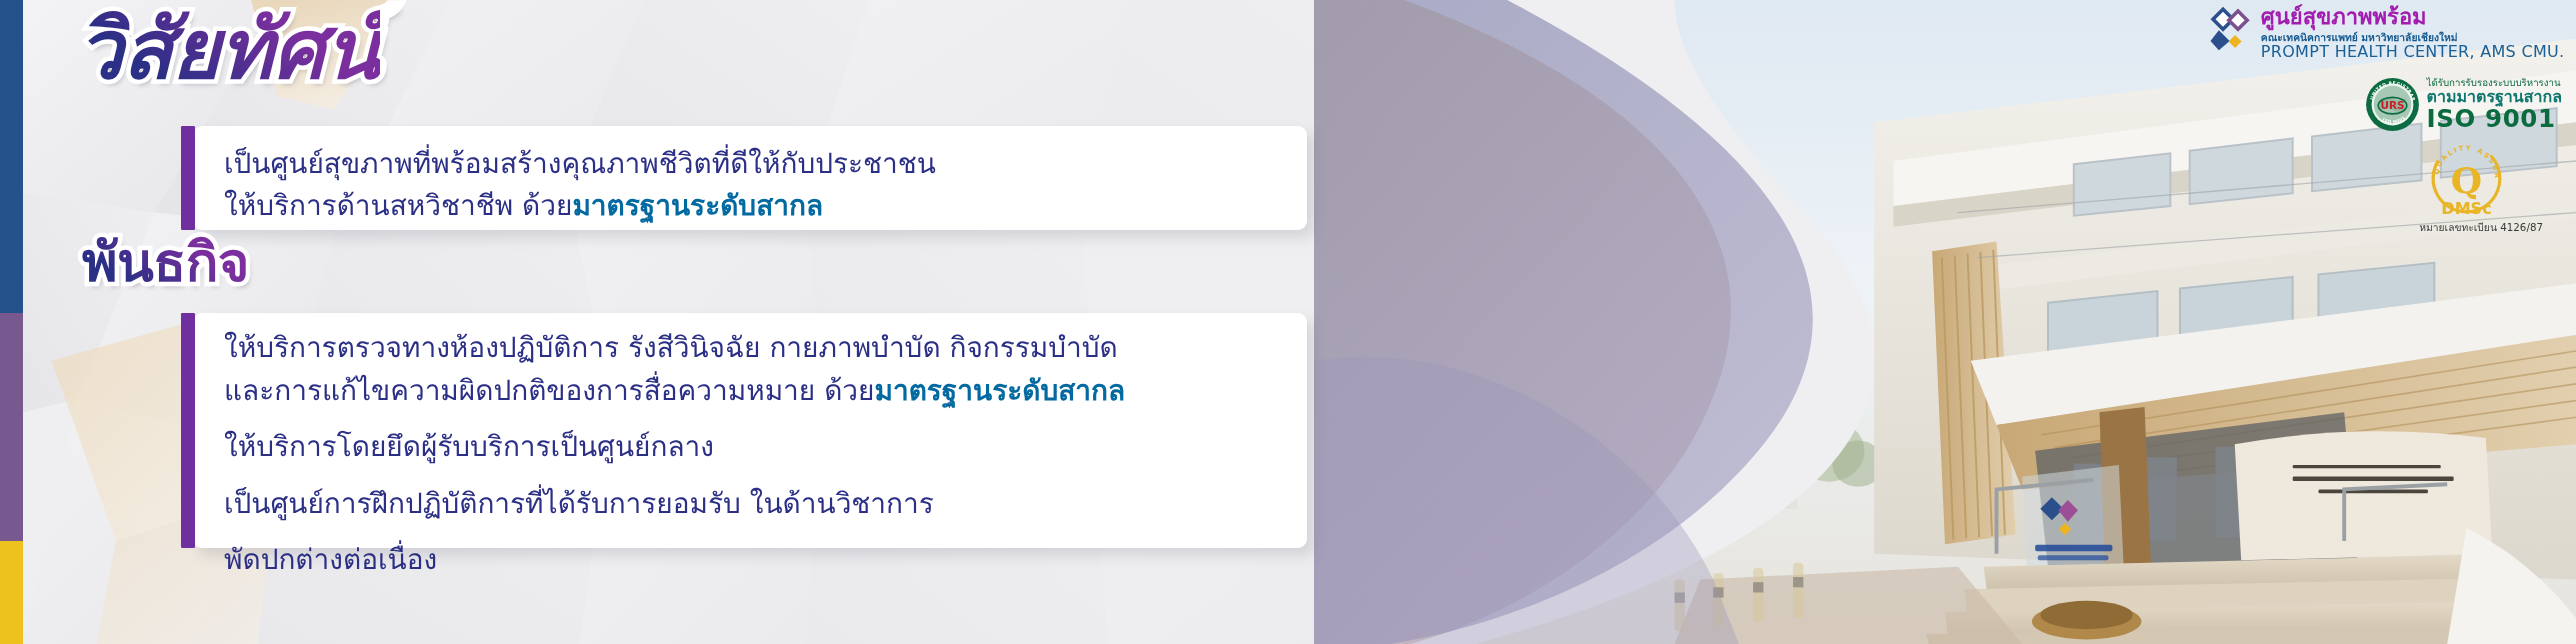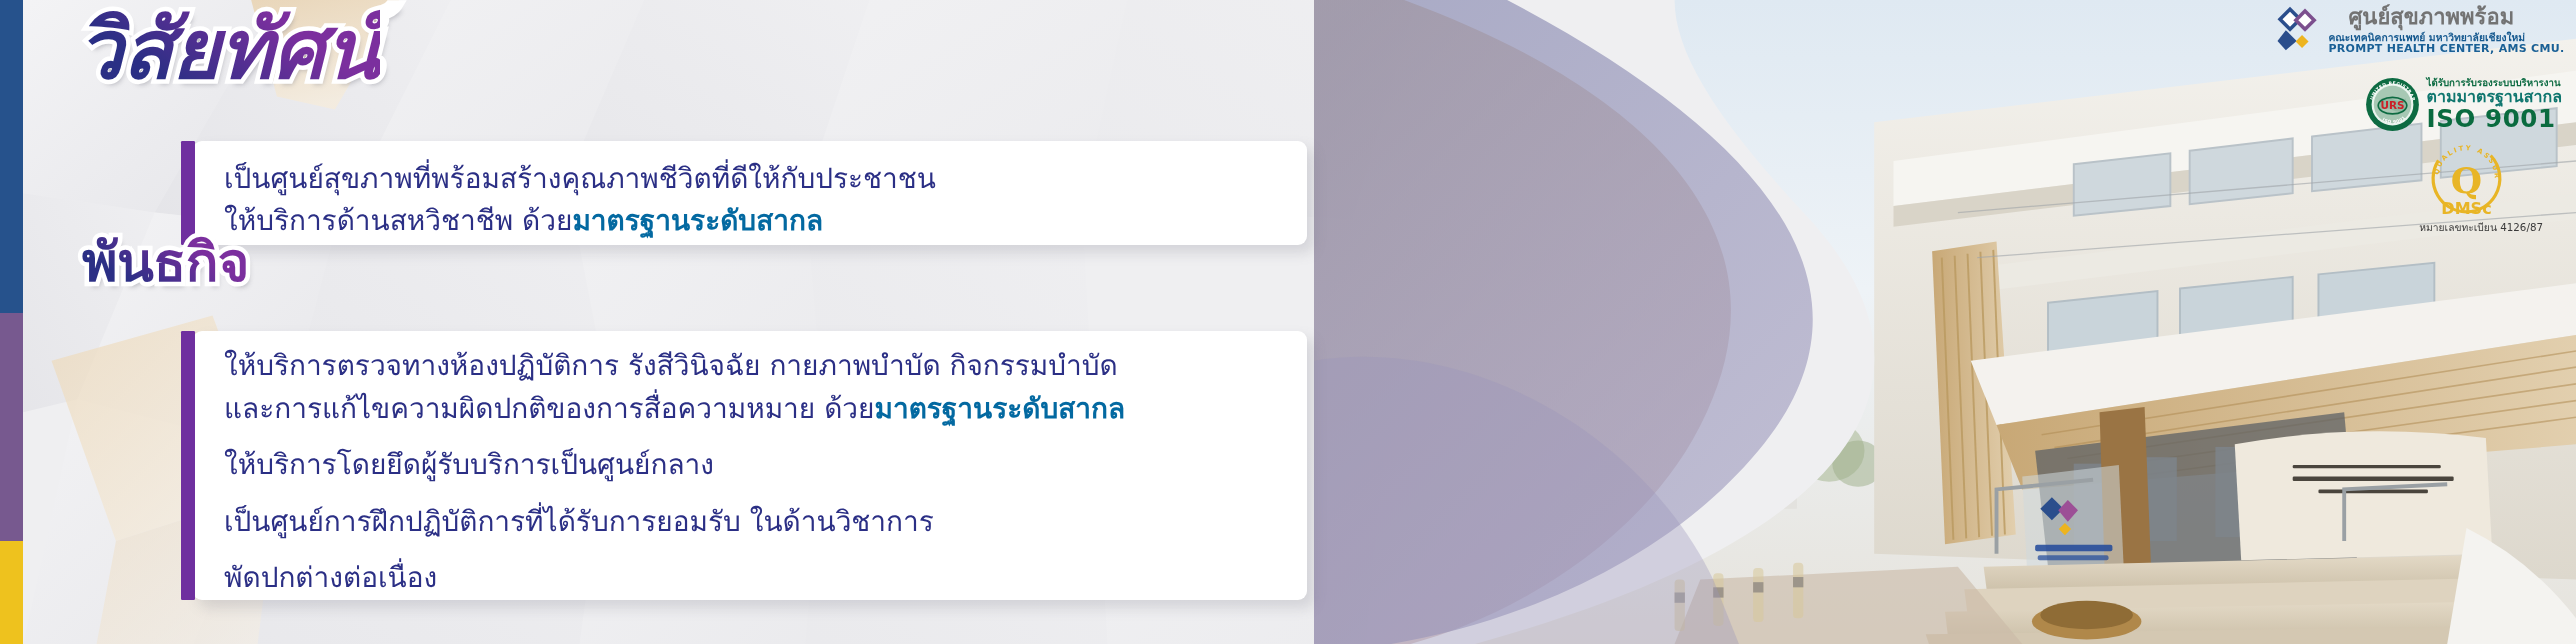--- a/index.html
+++ b/index.html
@@ -46,43 +46,43 @@
   .card { position:absolute; z-index:7; background:#ffffff;
           border-radius:9px;
           box-shadow: 6.4px 7.7px 13px rgba(110,110,125,.20); }
   .card .accent { position:absolute; left:-11.6px; top:0; width:14px; height:100%;
                   background:#6f2f9f; border-radius:1.3px; z-index:2; }
   .card .lines { padding:16.7px 26px 16.7px 31px; }
   .ln { color:#2b2f85; font-size:28px; line-height:1.52; white-space:nowrap;
         font-family:"DejaVu Sans","Liberation Sans",sans-serif; }
   .ln b { font-weight:bold; color:#0369a1; }
 
-  #vision-card  { left:193px; top:126px;  width:1114px; height:104px;margin-top:15px; }
-  #mission-card { left:193px; top:331px;  width:1114px; height:269px; }
+  #vision-card  { left:193px; top:126px;  width:1114px; height:104px; }
+  #mission-card { left:193px; top:313px;  width:1114px; height:235px; }
   #mission-card .lines { padding:14px 26px 14px 31px; }
   .ln-gap { margin-top:14px; }
 
   
   #logo-block { position:absolute; right:11.6px; top:6.4px; z-index:9;
                 display:flex; align-items:flex-start; gap:9px; }
   #logo-mark { width:43px; height:45px; flex:0 0 auto; }
   #logo-text { display:flex; flex-direction:column; }
   #logo-title { font-size:22px; font-weight:bold; color:#1c4c86; line-height:1.04;
                 letter-spacing:0px; }
   #logo-sub-th { font-size:10.3px; font-weight:bold; color:#16598f; line-height:1.18;
                  margin-top:2px; }
-  #logo-sub-en { font-size:11px; font-weight:bold; color:#1a6096; line-height:1.1;
+  #logo-sub-en { font-size:16px; font-weight:normal; color:#1a6096; line-height:1.1;
                  letter-spacing:0.3px; }
 
   
   #iso-row { position:absolute; right:14px; top:77px; z-index:9;
              display:flex; align-items:center; gap:6.4px; }
   #urs-seal { width:55px; height:55px; flex:0 0 auto; }
   #iso-text { display:flex; flex-direction:column; align-items:flex-start; }
-  #iso-line1 { font-size:9.7px; color:#0d6b42; font-weight:bold; line-height:1.1; }
+  #iso-line1 { font-size:9.7px; color:#0d6b42; font-weight:normal; line-height:1.1; }
   #iso-line2 { font-size:16px; color:#0f766e; font-weight:bold; line-height:1.12; }
   #iso-line3 { font-size:24.5px; color:#0a6b3f; font-weight:bold; line-height:1.0;
                letter-spacing:0.6px; margin-top:0.6px; }
 
   
   #dmsc-badge { position:absolute; right:71px; top:140px; z-index:9;
                 width:77px; height:77px; }
   #reg-no { position:absolute; right:33px; top:219px; z-index:9;
             font-size:10.3px; color:#3a3a3a; white-space:nowrap; }
 
@@ -357,21 +357,21 @@
   <div id="logo-block">
     <svg id="logo-mark" viewBox="0 0 100 108">
       <path d="M32,2 L62,32 L32,62 L2,32 Z" fill="#2b4e8c"></path>
       <path d="M32,14 L50,32 L32,50 L14,32 Z" fill="#ffffff"></path>
       <path d="M68,6 L96,34 L68,62 L40,34 Z" fill="#7c4f8e"></path>
       <path d="M68,18 L84,34 L68,50 L52,34 Z" fill="#ffffff"></path>
       <path d="M22,58 L48,84 L22,106 L2,84 Z" fill="#2b4e8c"></path>
       <path d="M50,74 L72,74 L72,96 L50,96 Z" fill="#edb41f" transform="rotate(45 61 85)"></path>
     </svg>
     <div id="logo-text">
-      <div id="logo-title" style="color: #737373; margin-left: 20px;">ศูนย์สุขภาพพร้อม</div>
+      <div id="logo-title" style="color: #a21caf;">ศูนย์สุขภาพพร้อม</div>
       <div id="logo-sub-th">คณะเทคนิคการแพทย์ มหาวิทยาลัยเชียงใหม่</div>
       <div id="logo-sub-en">PROMPT HEALTH CENTER, AMS CMU.</div>
     </div>
   </div>
 
   <div id="iso-row">
     <svg id="urs-seal" viewBox="0 0 100 100">
       <circle cx="50" cy="50" r="48" fill="#0d6b42"></circle>
       <circle cx="50" cy="50" r="38" fill="#eaf4ee"></circle>
       <circle cx="50" cy="50" r="34" fill="#a7c8b4"></circle>

